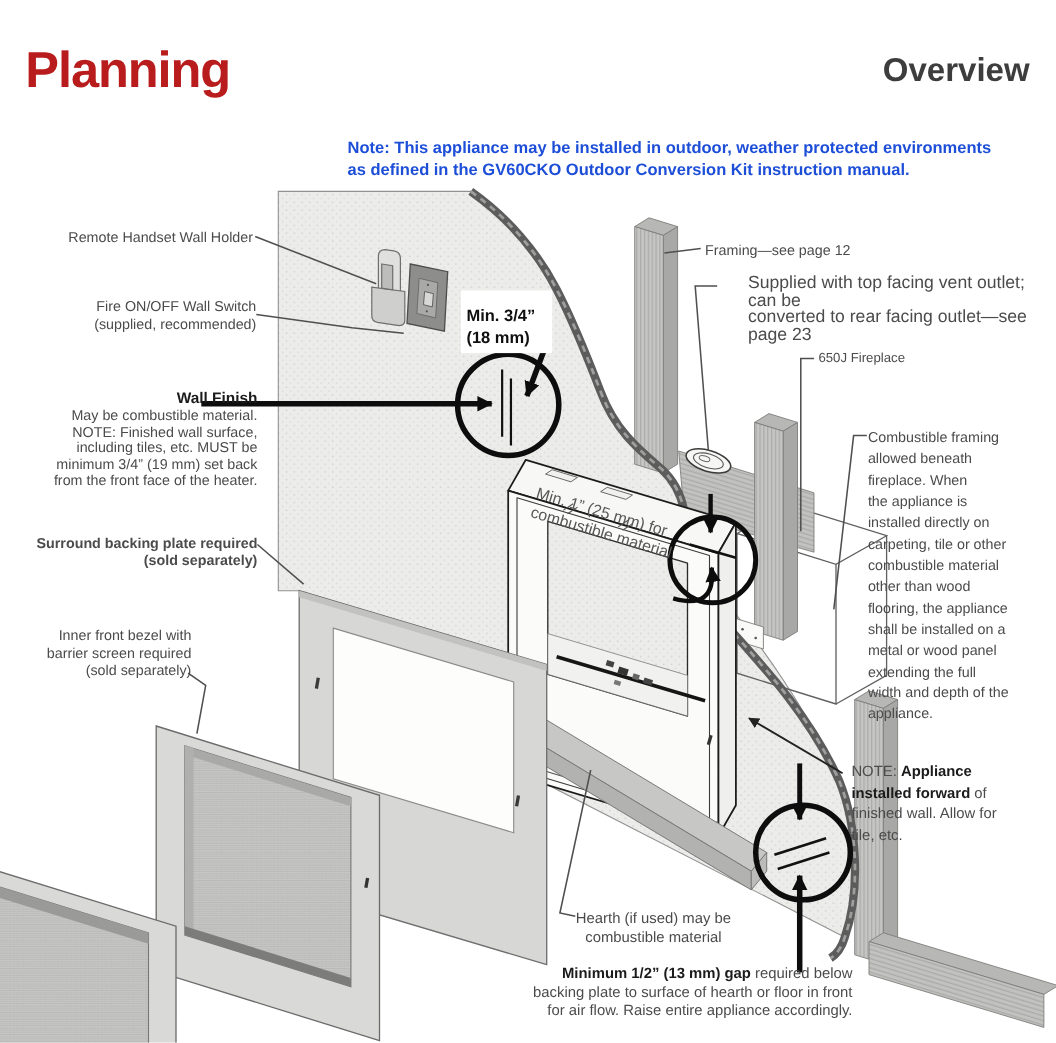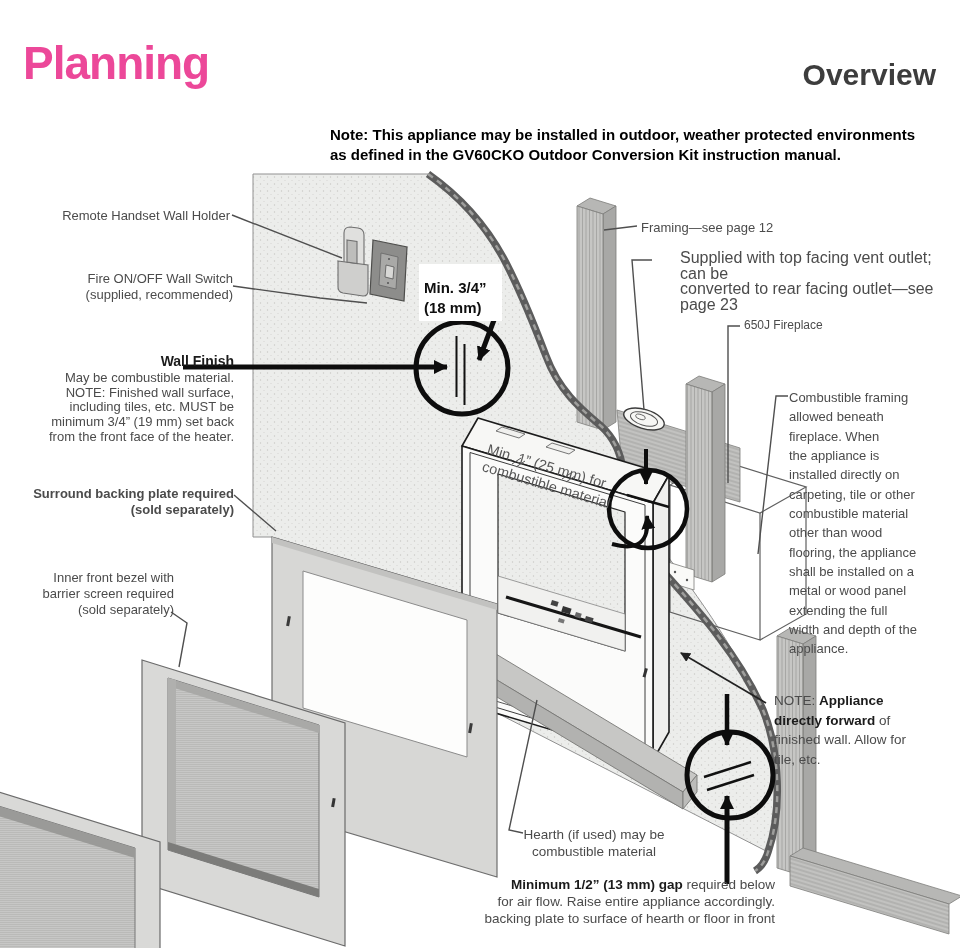--- a/index.html
+++ b/index.html
@@ -1,22 +1,22 @@
 <!DOCTYPE html>
 <html><head>
 <meta charset="utf-8">
 <style>
   html,body{margin:0;padding:0;background:#fff;}
   .page{position:relative;width:960px;height:948px;background:#ffffff;overflow:hidden;
         font-family:"Liberation Sans",sans-serif;}
   .page svg.diagram{position:absolute;left:0;top:0;z-index:1;}
   .txt{position:absolute;z-index:2;}
-  .title{left:23px;top:36px;font-size:46px;font-weight:700;color:#ec4899;letter-spacing:-1px;}
-  .overview{left:640px;top:58px;width:296px;text-align:right;font-size:30px;font-weight:700;color:#3d3d3d;}
-  .note{left:330px;top:125px;width:620px;font-size:15px;font-weight:700;color:#000000;line-height:19.5px;}
+  .title{left:23px;top:36px;font-size:46px;font-weight:700;color:#b91c1c;letter-spacing:-1px;}
+  .overview{left:640px;top:48px;width:296px;text-align:right;font-size:30px;font-weight:700;color:#3d3d3d;}
+  .note{left:316px;top:125px;width:620px;font-size:15px;font-weight:700;color:#1d4ed8;line-height:19.5px;}
   .lbl{position:absolute;z-index:2;font-size:13px;color:#4b4b4b;line-height:15px;}
   .r{text-align:right;}
   .c{text-align:center;}
   .pre{white-space:pre-line;}
   .bold-dark{font-weight:700;color:#1b1b1b;}
   .lbl-remote{left:20px;top:208px;width:210px;}
   .lbl-switch{left:20px;top:271px;width:213px;line-height:15.6px;}
   .lbl-wallfinish{left:12px;top:354px;width:222px;}
   .lbl-wallfinish .body{font-size:13px;line-height:14.7px;margin-top:2px;}
   .lbl-surround{left:20px;top:486px;width:214px;line-height:15.6px;font-weight:bold;}
@@ -266,34 +266,34 @@
 other than wood
 flooring, the appliance
 shall be installed on a
 metal or wood panel
 extending the full
 width and depth of the
 appliance.</div>
 
   <div class="lbl lbl-appnote">
     <div><span>NOTE: </span><span class="bold-dark">Appliance</span></div>
-    <div><span class="bold-dark">directly forward</span><span> of</span></div>
+    <div><span class="bold-dark">installed forward</span><span> of</span></div>
     <div>finished wall. Allow for</div>
     <div>tile, etc.</div>
   </div>
 
   <div class="lbl c lbl-hearth">
     <div>Hearth (if used) may be</div>
     <div>combustible material</div>
   </div>
 
   <div class="lbl r lbl-mingap">
     <div><span class="bold-dark">Minimum 1/2” (13 mm) gap</span><span> required below</span></div>
+    <div>backing plate to surface of hearth or floor in front</div>
     <div>for air flow. Raise entire appliance accordingly.</div>
-    <div>backing plate to surface of hearth or floor in front</div>
   </div>
 
   <div class="txt lbl-setback">
     <div>Min. 3/4”</div>
     <div>(18 mm)</div>
   </div>
 
   <div class="lbl lbl-minclear">
     <div>Min. 1” (25 mm) for</div>
     <div>combustible material</div>

